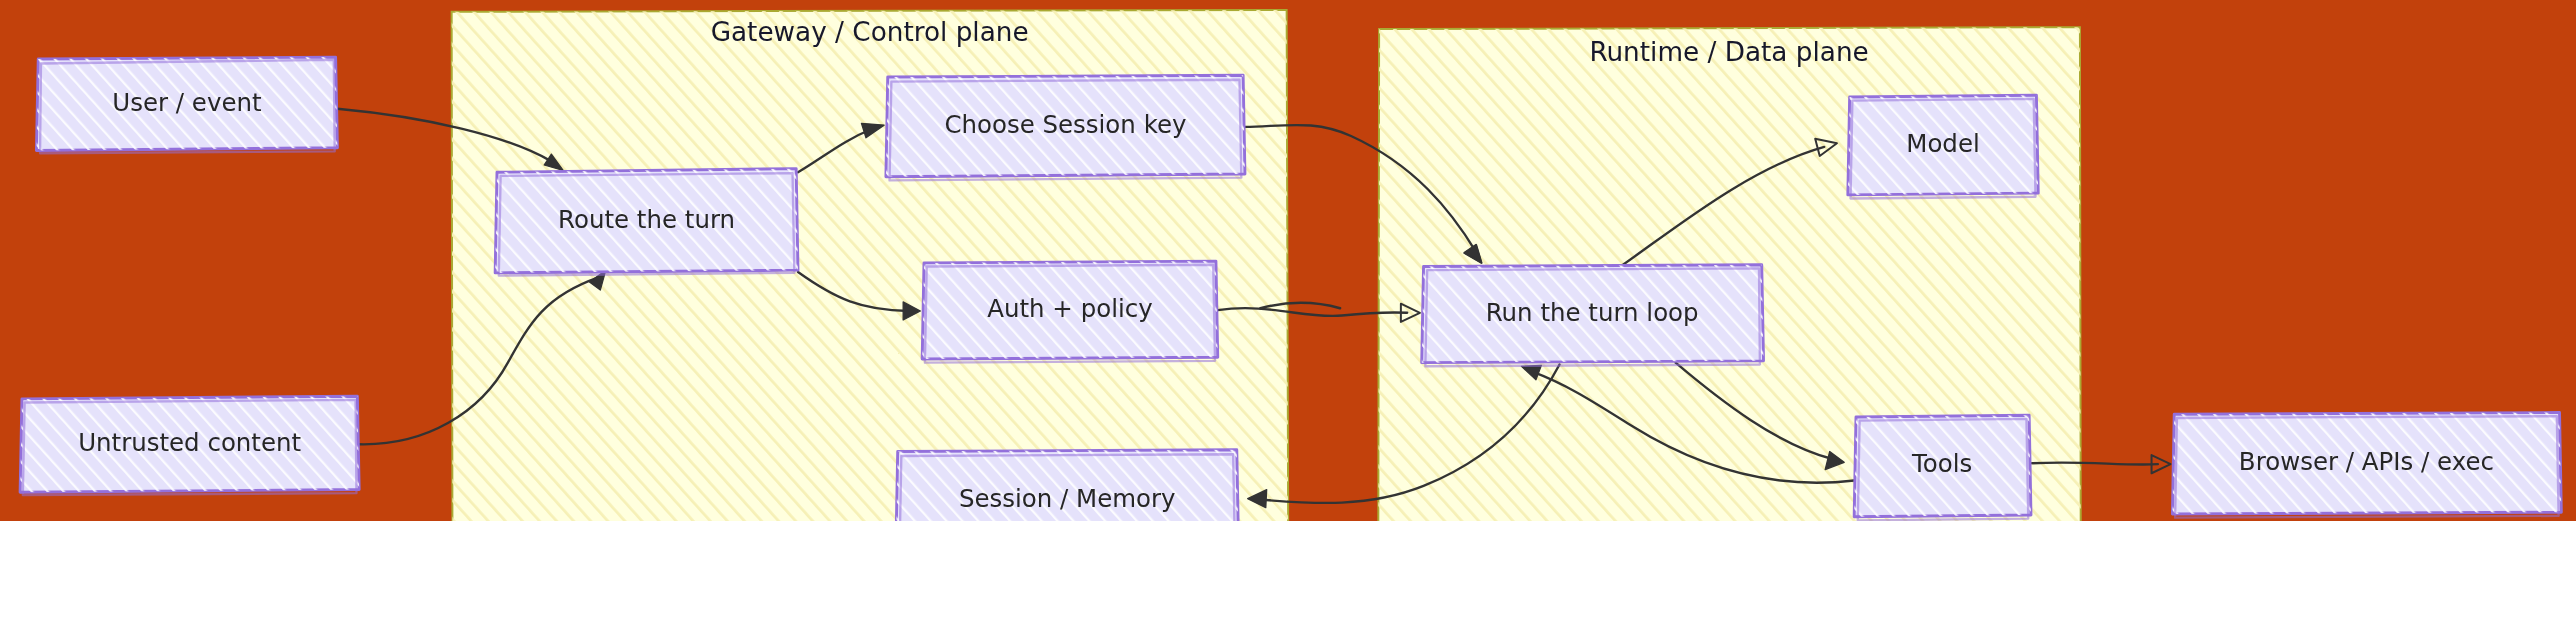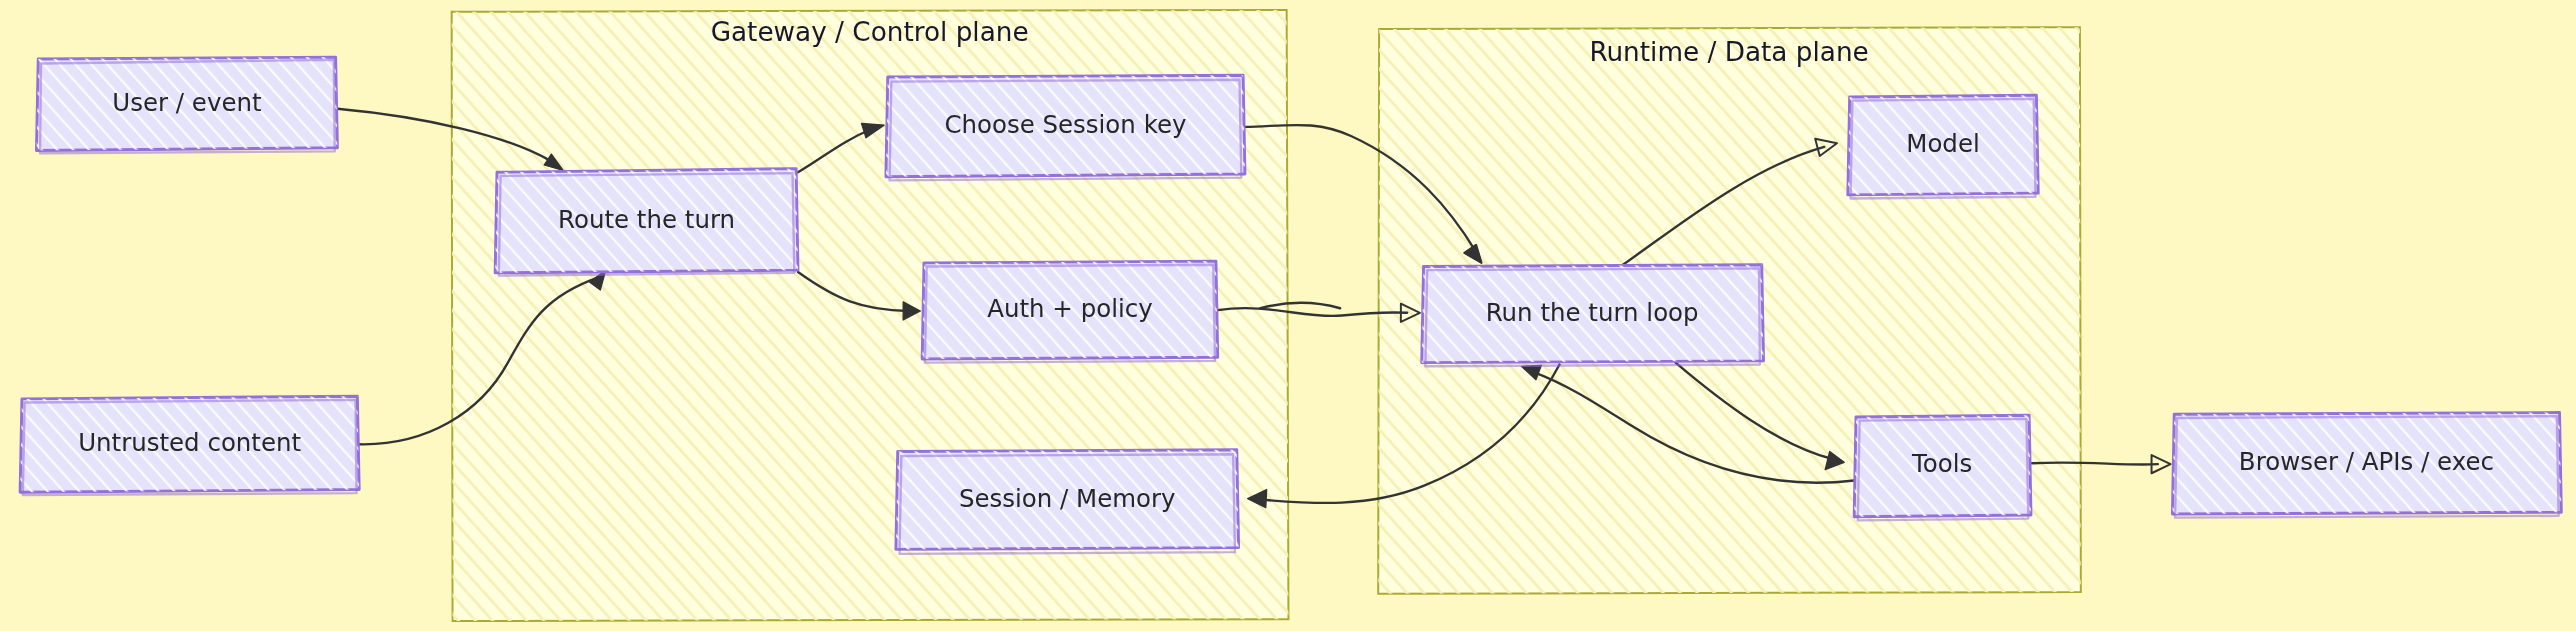--- a/index.html
+++ b/index.html
@@ -3,22 +3,22 @@
 <meta charset="utf-8">
 <style>
   html, body {
     margin: 0;
     padding: 0;
     background: #ffffff;
   }
   #stage {
     position: relative;
     width: 2576px;
-    height: 631px;
-    background: #fef9c3;
+    height: 521px;
+    background: #c2410c;
     overflow: hidden;
     font-family: "DejaVu Sans", sans-serif;
   }
   svg#diagram {
     position: absolute;
     left: 0; top: 0;
     width: 2576px;
     height: 631px;
     display: block;
   }

